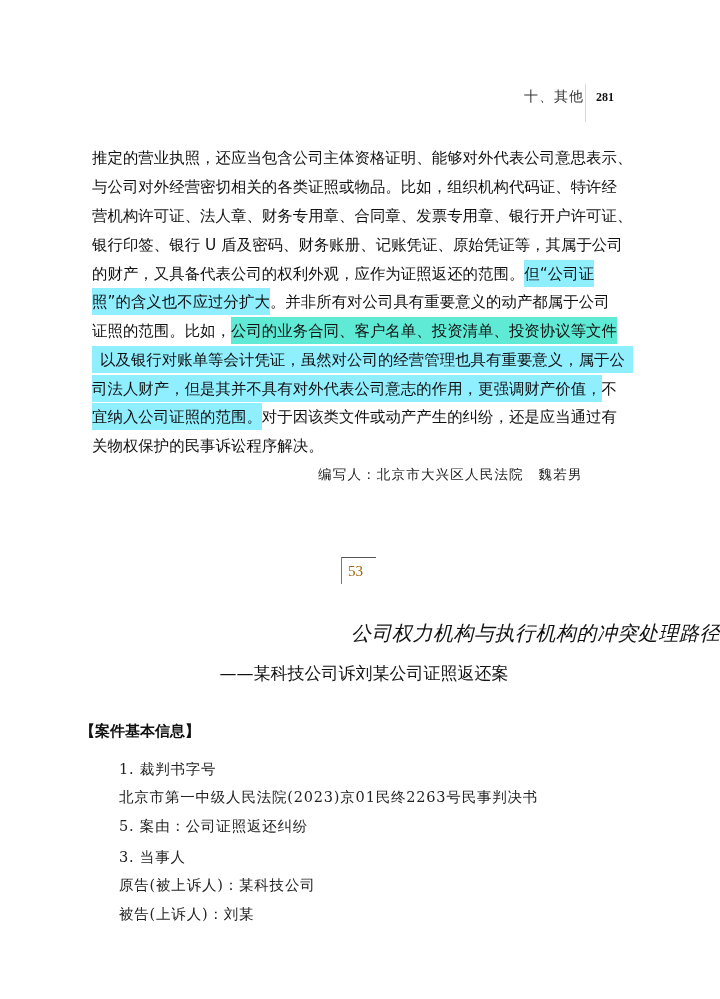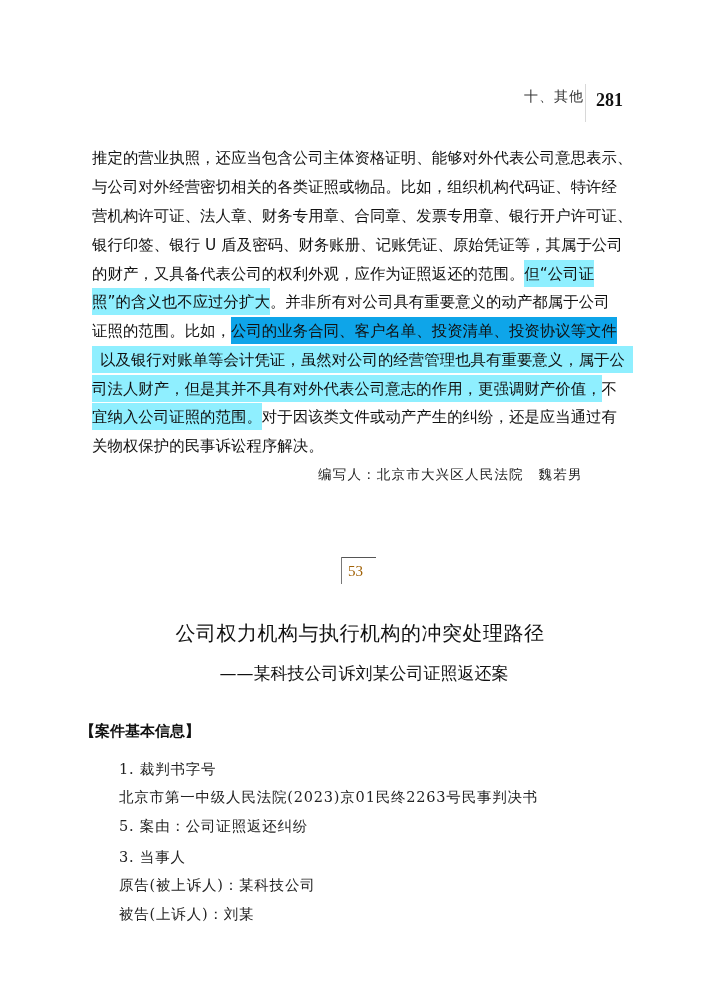--- a/index.html
+++ b/index.html
@@ -3,49 +3,49 @@
 <meta charset="utf-8">
 <style>
   html, body { margin: 0; padding: 0; background: #ffffff; }
   body { width: 720px; height: 999px; position: relative; overflow: hidden;
          font-family: "DejaVu Sans", "Liberation Sans", sans-serif; color: #111; }
   .abs { position: absolute; }
   .running-head { left: 524px; top: 88px; font-family: "DejaVu Serif", "Liberation Serif", serif;
                   font-size: 14px; color: #333; letter-spacing: 1px; }
   .head-divider { left: 585px; top: 84px; width: 1px; height: 38px; background: #d8d8d8; }
   .page-num { left: 596px; top: 90px; font-family: "Liberation Serif", "DejaVu Serif", serif;
-              font-weight: bold; font-size: 18px; color: #111; text-align: center; }
+              font-weight: bold; font-size: 12px; color: #111; text-align: center; }
   .para-line { left: 92px; font-size: 15.4px; line-height: 20px; white-space: nowrap; letter-spacing: 0.05px; }
   .hl { background: #8fefff; }
   .author { left: 318px; top: 466px; font-family: "DejaVu Serif", "Liberation Serif", serif;
             font-size: 13.5px; letter-spacing: 1.2px; color: #222; white-space: nowrap; }
   .case-box-top { left: 341px; top: 557px; width: 35px; height: 1px; background: #555; }
   .case-box-left { left: 341px; top: 557px; width: 1px; height: 27px; background: #777; }
   .case-num { left: 348px; top: 563px; font-family: "Liberation Serif", "DejaVu Serif", serif; font-size: 15px; color: #a16207; }
-  .title { left: 0; width: 720px; top: 620px; text-align: center; font-size: 20px; color: #111; letter-spacing: 0.5px; }
+  .title { left: 0; width: 720px; top: 620px; text-align: right; font-size: 20px; color: #111; letter-spacing: 0.5px; font-style: italic; }
   .subtitle { left: 0; width: 720px; top: 662px; text-align: center; font-size: 17px; color: #111; padding-left: 4px; }
   .section-head { left: 80px; top: 722px; font-size: 15px; font-weight: bold; color: #111; }
   .info-line { left: 119px; font-family: "DejaVu Serif", "Liberation Serif", serif; font-size: 14.5px;
                color: #222; white-space: nowrap; letter-spacing: 0.8px; }
 </style>
 </head>
 <body>
 
 <div class="abs running-head">十、其他</div>
 <div class="abs head-divider"></div>
 <div class="abs page-num">281</div>
 
 <div id="para">
     <div class="abs para-line" style="top: 148px;"><span>推定的营业执照，还应当包含公司主体资格证明、能够对外代表公司意思表示、</span></div>
     <div class="abs para-line" style="top: 177px;"><span>与公司对外经营密切相关的各类证照或物品。比如，组织机构代码证、特许经</span></div>
     <div class="abs para-line" style="top: 206px;"><span>营机构许可证、法人章、财务专用章、合同章、发票专用章、银行开户许可证、</span></div>
     <div class="abs para-line" style="top: 235px;"><span>银行印签、银行 U 盾及密码、财务账册、记账凭证、原始凭证等，其属于公司</span></div>
     <div class="abs para-line" style="top: 264px;"><span>的财产，又具备代表公司的权利外观，应作为证照返还的范围。</span><span class="hl" style="background: rgb(143, 239, 255); padding: 5px 0px 4px;">但“公司证</span></div>
     <div class="abs para-line" style="top: 292px;"><span class="hl" style="background: rgb(143, 239, 255); padding: 5px 0px 4px;">照”的含义也不应过分扩大</span><span>。并非所有对公司具有重要意义的动产都属于公司</span></div>
-    <div class="abs para-line" style="top: 321px;"><span>证照的范围。比如，</span><span class="hl" style="background: #0ea5e9; padding: 5px 0px 4px;">公司的业务合同、客户名单、投资清单、投资协议等文件</span></div>
+    <div class="abs para-line" style="top: 321px;"><span>证照的范围。比如，</span><span class="hl" style="background: #5eead4; padding: 5px 0px 4px;">公司的业务合同、客户名单、投资清单、投资协议等文件</span></div>
     <div class="abs para-line" style="top: 350px;"><span class="hl" style="background: rgb(143, 239, 255); padding: 5px 8px 4px;">以及银行对账单等会计凭证，虽然对公司的经营管理也具有重要意义，属于公</span></div>
     <div class="abs para-line" style="top: 379px;"><span class="hl" style="background: rgb(143, 239, 255); padding: 5px 0px 4px;">司法人财产，但是其并不具有对外代表公司意志的作用，更强调财产价值，</span><span>不</span></div>
     <div class="abs para-line" style="top: 407px;"><span class="hl" style="background: rgb(143, 239, 255); padding: 5px 0px 4px;">宜纳入公司证照的范围。</span><span>对于因该类文件或动产产生的纠纷，还是应当通过有</span></div>
     <div class="abs para-line" style="top: 436px;"><span>关物权保护的民事诉讼程序解决。</span></div>
   </div>
 
 <div class="abs author">编写人：北京市大兴区人民法院　魏若男</div>
 
 <div class="abs case-box-top"></div>
 <div class="abs case-box-left"></div>

